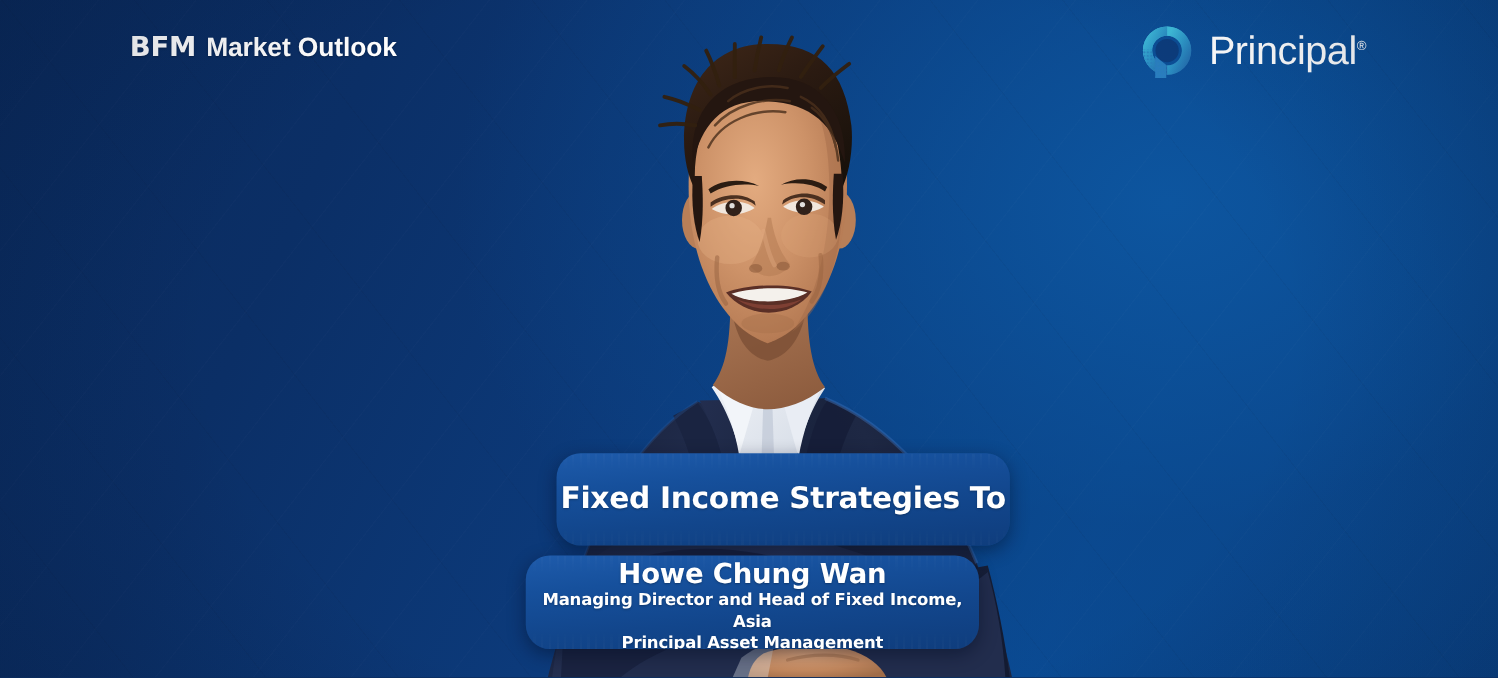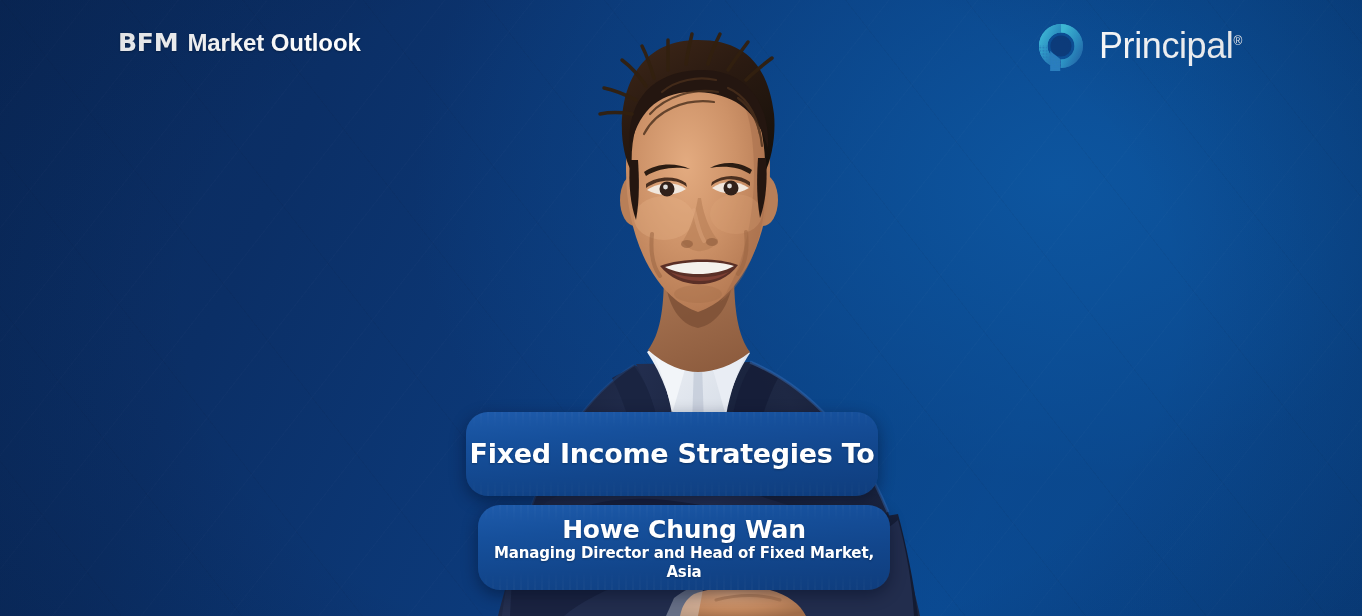--- a/index.html
+++ b/index.html
@@ -106,35 +106,35 @@
         rgba(255,255,255,0.05) 2px,
         rgba(255,255,255,0) 2px,
         rgba(255,255,255,0) 7px);
     opacity:0.55;
     pointer-events:none;
     mask-image:linear-gradient(to bottom, rgba(0,0,0,1) 0%, rgba(0,0,0,0) 22%, rgba(0,0,0,0) 78%, rgba(0,0,0,1) 100%);
     -webkit-mask-image:linear-gradient(to bottom, rgba(0,0,0,1) 0%, rgba(0,0,0,0) 22%, rgba(0,0,0,0) 78%, rgba(0,0,0,1) 100%);
   }
 
   #title-banner {
-    left:466px; top:412px; width:412px; height:84px;
+    left:506px; top:412px; width:412px; height:84px;
     display:flex; flex-direction:column; align-items:center; justify-content:center;
   }
   #title-banner .line {
     position:relative; z-index:2;
     font-size:27px; font-weight:bold;
     letter-spacing:-0.3px;
     line-height:1.20;
     font-family:"DejaVu Sans", sans-serif;
     text-shadow:0 1px 2px rgba(0,0,0,0.28);
   }
 
   #speaker-banner {
     left:478px; top:505px; width:412px; height:85px;
-    display:flex; flex-direction:column; align-items:center; justify-content:center;
+    display:flex; flex-direction:column; align-items:center; justify-content:flex-start;
     padding-top:2px;
   }
   #speaker-banner .name {
     position:relative; z-index:2;
     font-size:25px; font-weight:bold;
     letter-spacing:-0.2px; line-height:1.16;
     font-family:"DejaVu Sans", sans-serif;
     text-shadow:0 1px 2px rgba(0,0,0,0.28);
   }
   #speaker-banner .role {
@@ -374,17 +374,18 @@
     </span>
     <span id="principal-word"><span>Principal</span><span class="reg">®</span></span>
   </div>
 
   <div id="title-banner" class="banner">
     <span class="line">Fixed Income Strategies To</span>
   </div>
 
   <div id="speaker-banner" class="banner">
     <span class="name">Howe Chung Wan</span>
-    <span class="role">Managing Director and Head of Fixed Market, Asia</span>
+    <span class="role">Managing Director and Head of Fixed Income, Asia</span>
+    <span class="role">Principal Asset Management</span>
   </div>
 
   <div id="bg-vignette"></div>
 </div>
 
 </body></html>

